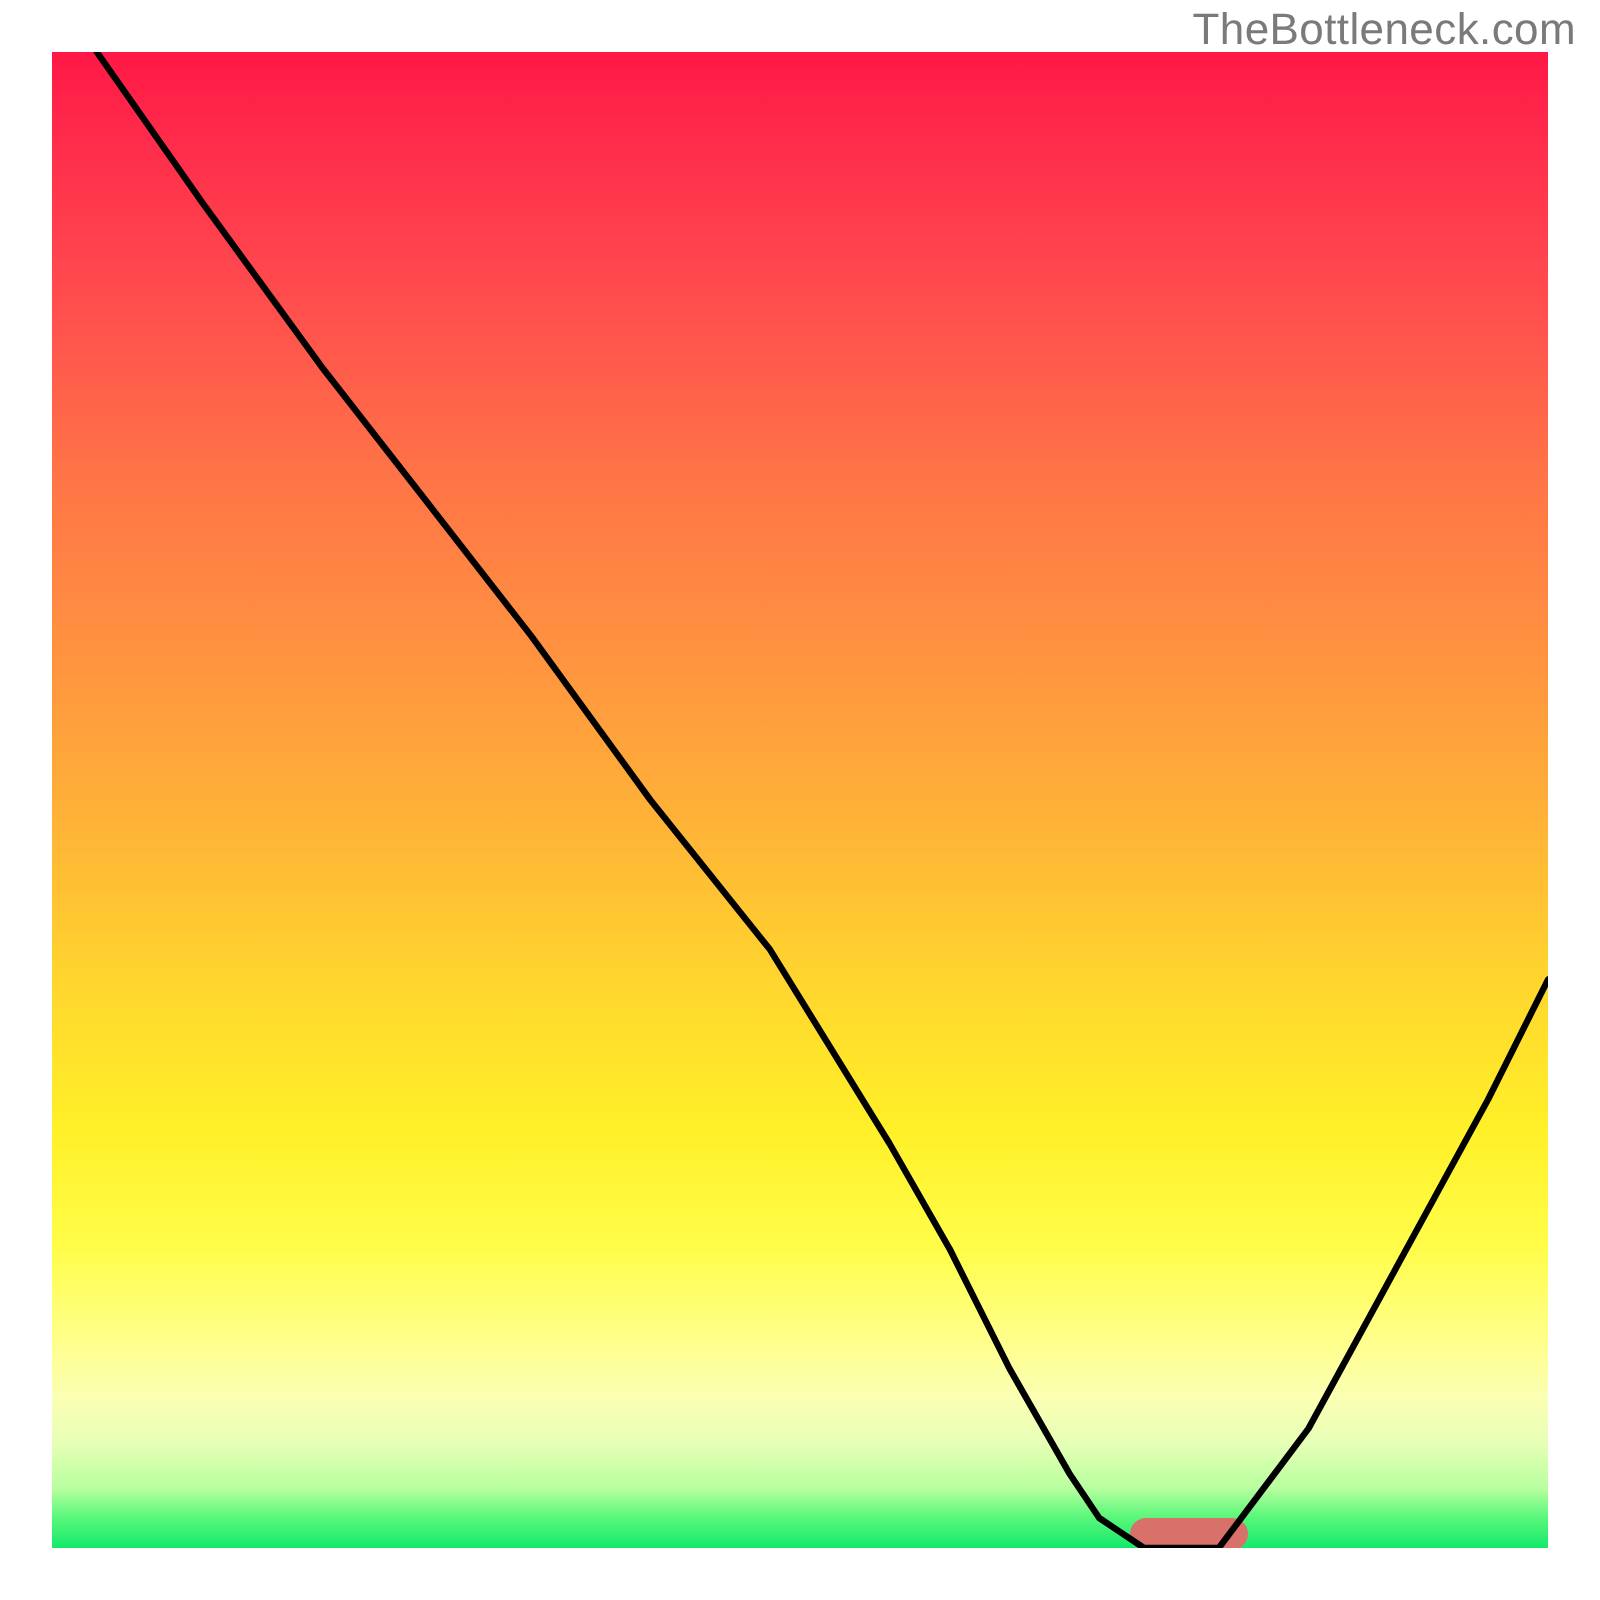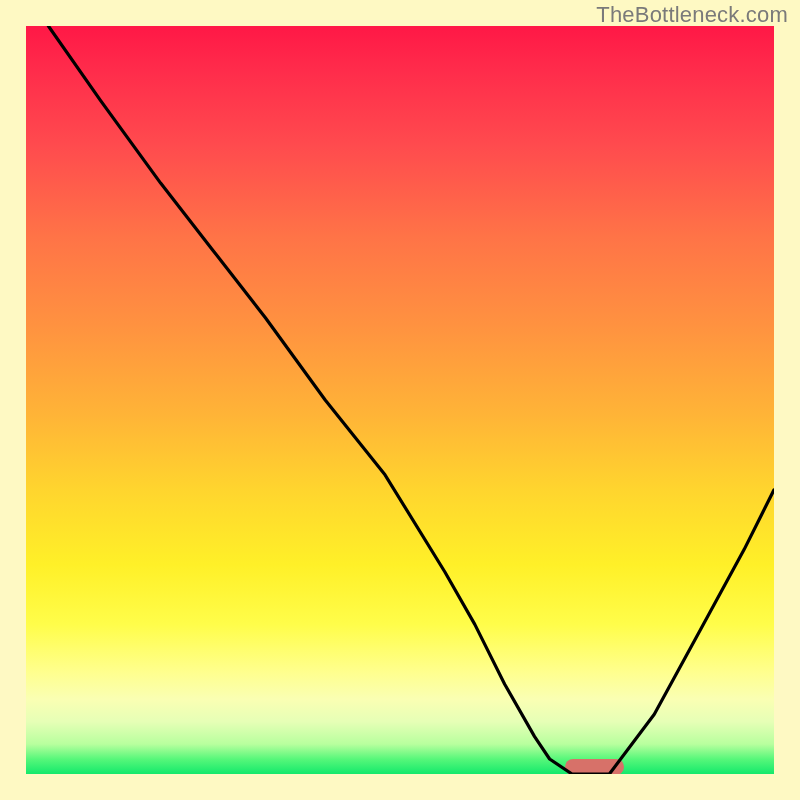--- a/index.html
+++ b/index.html
@@ -8,21 +8,21 @@
     width: 800px;
     height: 800px;
     background: #000;
     overflow: hidden;
     font-family: Arial, Helvetica, sans-serif;
   }
   .outer {
     position: relative;
     width: 800px;
     height: 800px;
-    background: #fef9c3;
+    background: #ffffff;
   }
   .watermark {
     position: absolute;
     top: 2px;
     right: 12px;
     color: #7a7a7a;
     font-size: 22px;
     font-weight: 500;
     letter-spacing: 0.2px;
     z-index: 5;

